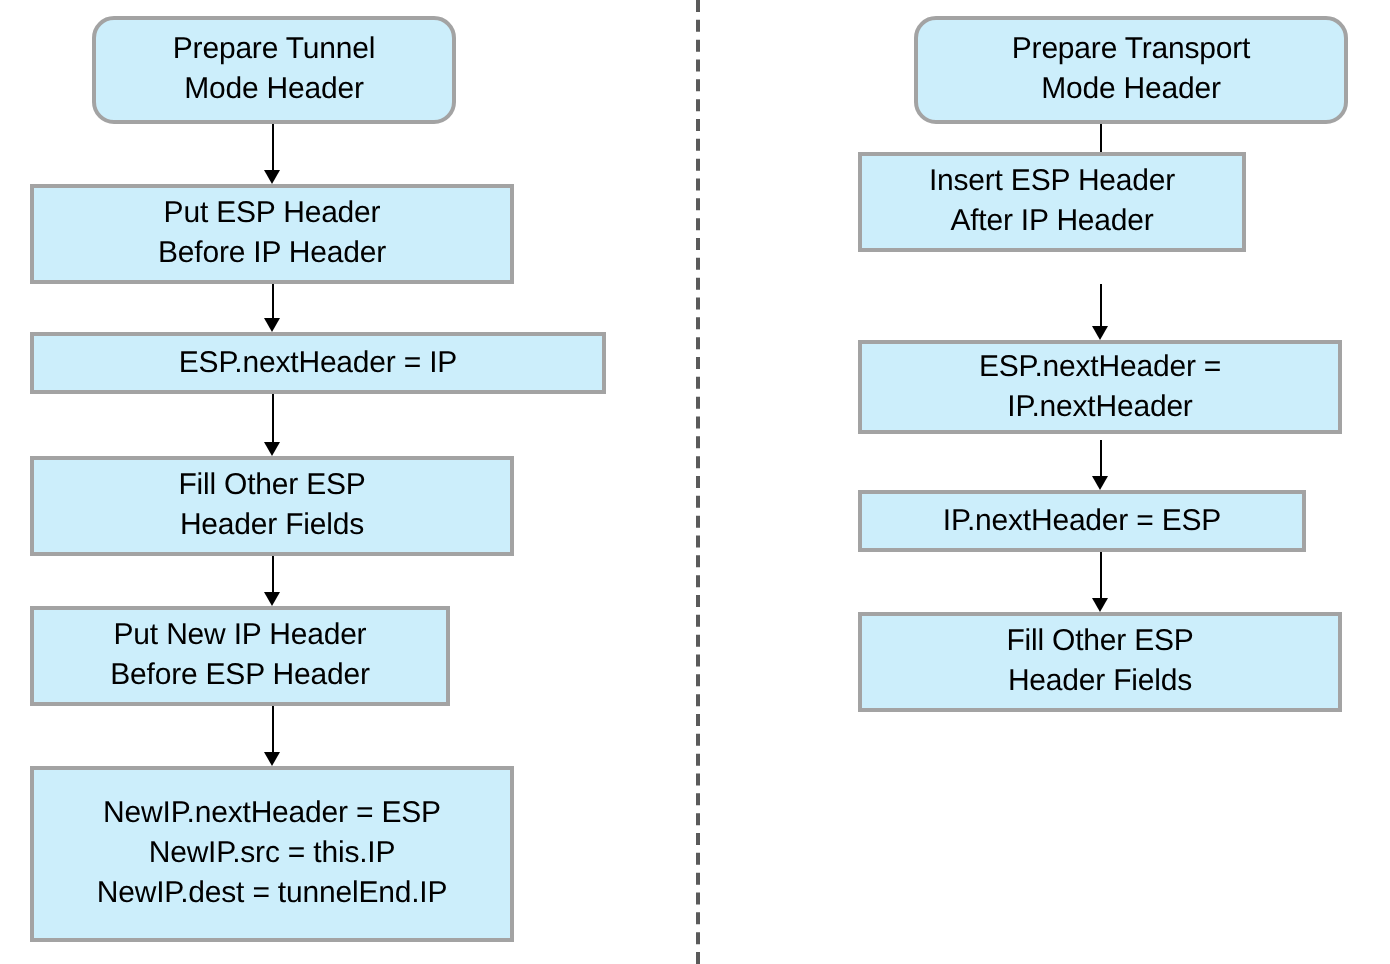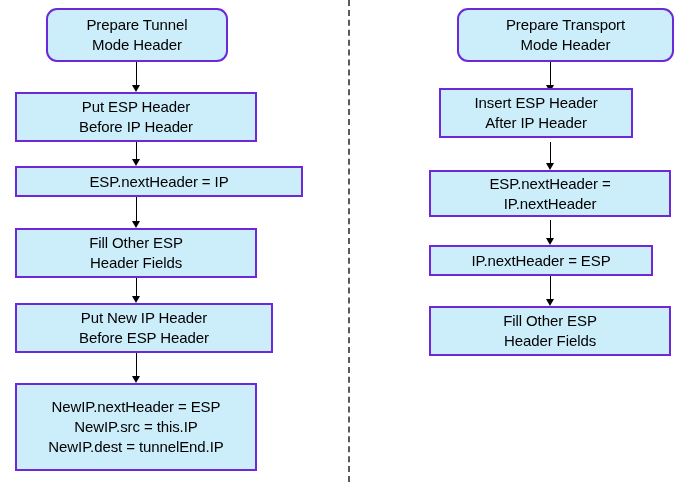--- a/index.html
+++ b/index.html
@@ -23,21 +23,21 @@
     top: 0;
     bottom: 0;
     width: 0;
     border-left: 2px dashed #5a5a5a;
   }
   
   .node {
     position: absolute;
     box-sizing: border-box;
     background: #cceefb;
-    border: 2px solid #6d28d9;
+    border: 2px solid #a3a3a3;
     display: flex;
     align-items: center;
     justify-content: center;
     text-align: center;
     color: #000000;
     font-size: 15px;
     line-height: 20px;
     white-space: pre-line;
     letter-spacing: -0.1px;
   }
@@ -84,40 +84,40 @@
 
     <div class="connector" style="left:136px; top:197px; height:24px;"></div>
     <div class="arrowhead" style="left:132px; top:221px;"></div>
 
     <div class="node" style="left:15px; top:228px; width:242px; height:50px;">Fill Other ESP
 Header Fields</div>
 
     <div class="connector" style="left:136px; top:278px; height:18px;"></div>
     <div class="arrowhead" style="left:132px; top:296px;"></div>
 
-    <div class="node" style="left:15px; top:303px; width:258px; height:50px;">Put New IP Header
+    <div class="node" style="left:15px; top:303px; width:210px; height:50px;">Put New IP Header
 Before ESP Header</div>
 
     <div class="connector" style="left:136px; top:353px; height:23px;"></div>
     <div class="arrowhead" style="left:132px; top:376px;"></div>
 
     <div class="node" style="left:15px; top:383px; width:242px; height:88px;">NewIP.nextHeader = ESP
 NewIP.src = this.IP
 NewIP.dest = tunnelEnd.IP</div>
   </div>
 
   <div>
 
     <div class="node terminal" style="left:457px; top:8px; width:217px; height:54px;">Prepare Transport
 Mode Header</div>
 
     <div class="connector" style="left:550px; top:62px; height:23px;"></div>
     <div class="arrowhead" style="left:546px; top:85px;"></div>
 
-    <div class="node" style="left:429px; top:88px; width:194px; height:50px;margin-left:10px;">Insert ESP Header
+    <div class="node" style="left:429px; top:76px; width:194px; height:50px;">Insert ESP Header
 After IP Header</div>
 
     <div class="connector" style="left:550px; top:142px; height:21px;"></div>
     <div class="arrowhead" style="left:546px; top:163px;"></div>
 
     <div class="node" style="left:429px; top:170px; width:242px; height:47px;">ESP.nextHeader =
 IP.nextHeader</div>
 
     <div class="connector" style="left:550px; top:220px; height:18px;"></div>
     <div class="arrowhead" style="left:546px; top:238px;"></div>

